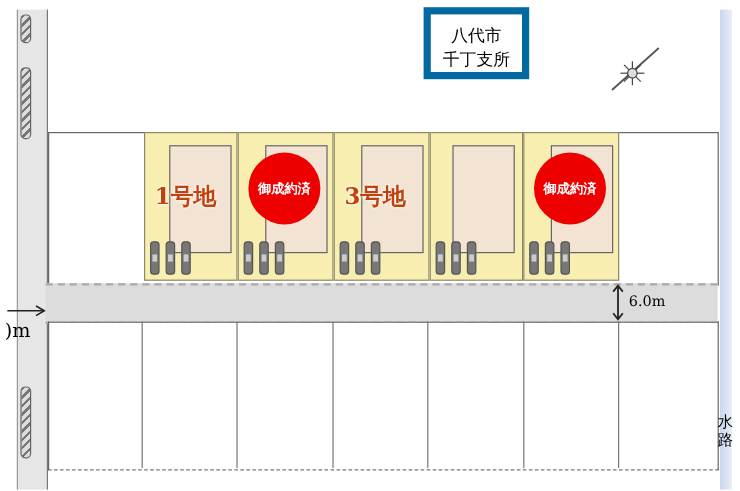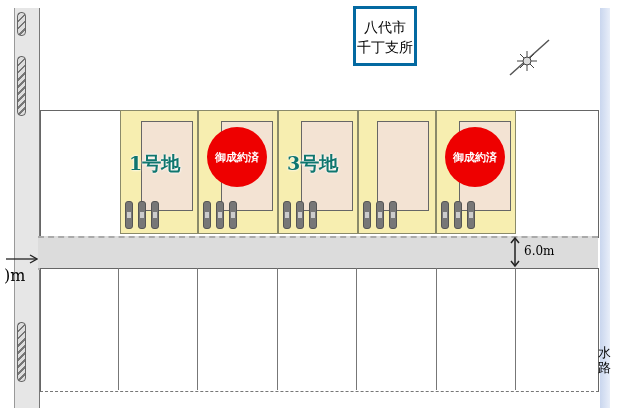--- a/index.html
+++ b/index.html
@@ -5,24 +5,24 @@
   html,body{margin:0;padding:0;background:#fff;}
   body{width:617px;height:409px;position:relative;overflow:hidden;font-family:"DejaVu Serif",serif;}
   .abs{position:absolute;}
   .road-v{left:14px;top:8px;width:24px;height:400px;background:#e6e6e6;border-left:1px solid #999;border-right:1px solid #777;}
   .hatch{background:repeating-linear-gradient(135deg,#777 0 2px,#ddd 2px 5px);border:1px solid #666;border-radius:4px;width:7px;}
   .block{background:#fff;border:1px solid #666;}
   .lot{background:#f7eeb0;border:1px solid #8a8a6a;box-sizing:border-box;}
   .house{background:#f3e3d3;border:1px solid #666;box-sizing:border-box;}
   .car{width:8px;height:28px;background:#777;border-radius:3px;border:1px solid #555;box-sizing:border-box;}
   .car::after{content:"";position:absolute;left:1px;top:10px;width:4px;height:6px;background:#ccc;}
-  .lot-label{font-weight:bold;font-size:19px;color:#0f766e;text-shadow:0 0 2px #fff,0 0 3px #fff;}
+  .lot-label{font-weight:bold;font-size:19px;color:#c2410c;text-shadow:0 0 2px #fff,0 0 3px #fff;}
   .sold{width:60px;height:60px;border-radius:50%;background:#e00;color:#fff;display:flex;align-items:center;justify-content:center;font-family:"DejaVu Sans",sans-serif;font-size:11px;font-weight:bold;}
   .road-h{left:38px;top:236px;width:560px;height:30px;background:#dcdcdc;border-top:2px dashed #aaa;border-bottom:2px dashed #aaa;}
-  .place{left:353px;top:6px;width:64px;height:60px;border:3px solid #0369a1;background:#fff;text-align:center;font-size:14px;line-height:20px;padding-top:8px;box-sizing:border-box;}
+  .place{left:353px;top:6px;width:88px;height:60px;border:6px solid #0369a1;background:#fff;text-align:center;font-size:14px;line-height:20px;padding-top:8px;box-sizing:border-box;}
   .waterway{left:600px;top:8px;width:10px;height:400px;background:linear-gradient(90deg,#c9d6ee,#e8eef9);}
 </style>
 </head>
 <body>
 
 <div class="abs waterway"></div>
 <div class="abs road-v"></div>
 <div class="abs hatch" style="left:17px;top:12px;height:22px;"></div>
 <div class="abs hatch" style="left:17px;top:56px;height:58px;"></div>
 <div class="abs hatch" style="left:17px;top:322px;height:58px;"></div>

